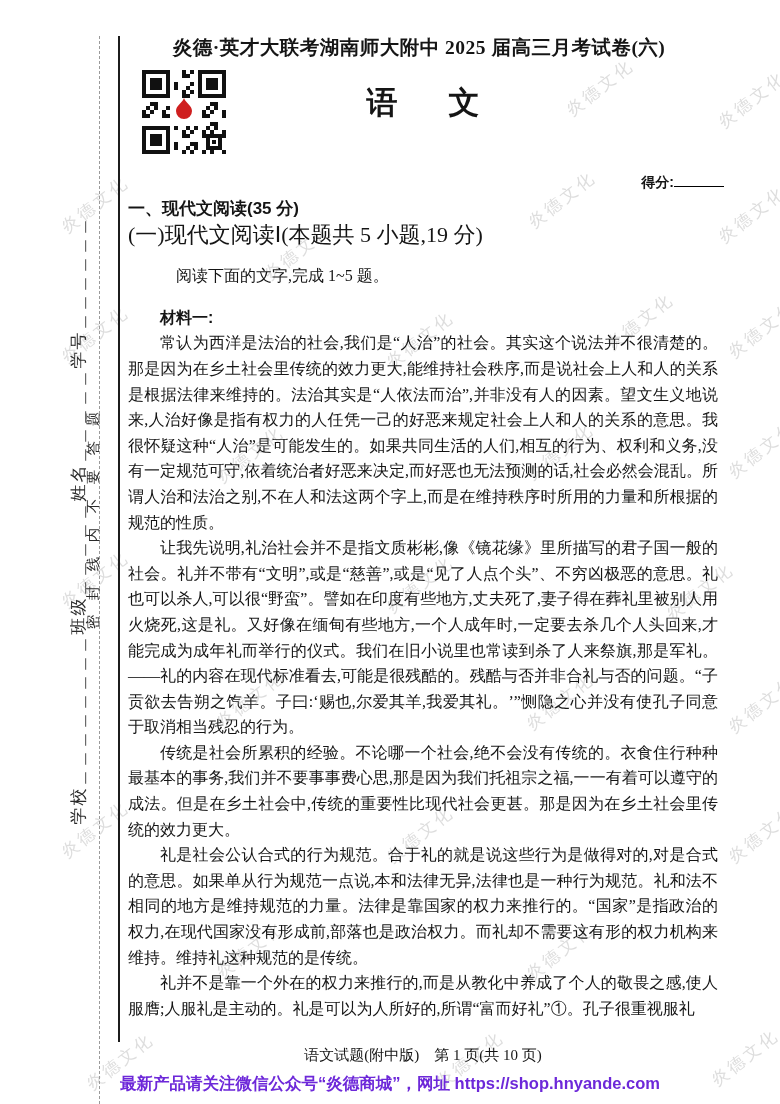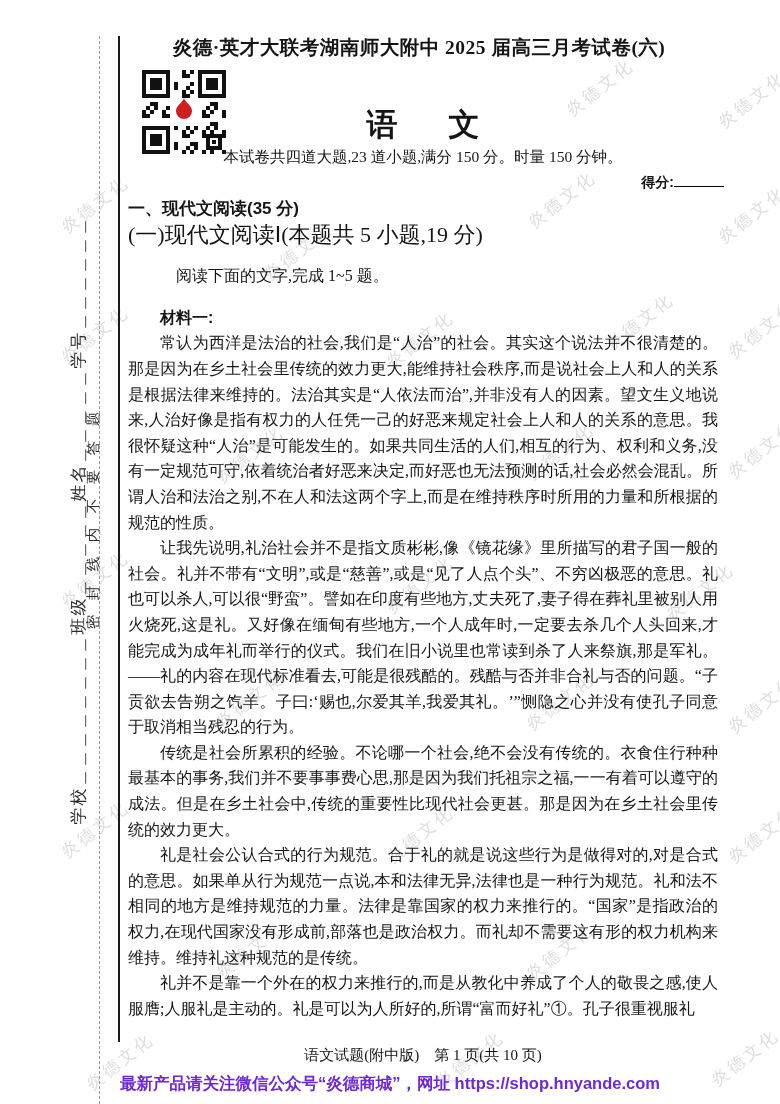--- a/index.html
+++ b/index.html
@@ -18,21 +18,21 @@
   .seal-fields{width:644px;left:-244px;top:509px;font-size:17px;letter-spacing:2px;color:#2a2a2a;}
   .seal-notice{width:292px;left:-53px;top:511px;font-size:14.5px;color:#2a2a2a;}
   .dash-line{position:absolute;left:99px;top:36px;height:1068px;width:0;border-left:1px dashed #9a9a9a;z-index:1;}
   .solid-line{position:absolute;left:118px;top:36px;height:1006px;width:0;border-left:2px solid #1c1c1c;z-index:1;}
   
   .main{position:absolute;left:128px;top:0;width:590px;height:884px;z-index:2;}
   .exam-title{position:absolute;top:34px;left:-14px;right:-6px;text-align:center;
     font-weight:bold;font-size:19.5px;letter-spacing:.5px;font-family:"Liberation Serif",serif;}
   .qr{position:absolute;left:14px;top:70px;width:84px;height:84px;}
   .subject{position:absolute;top:82px;left:0;right:0;text-align:center;
-    font-size:31px;font-weight:bold;letter-spacing:10px;text-indent:10px;margin-top:22px;}
+    font-size:31px;font-weight:bold;letter-spacing:10px;text-indent:10px;}
   .paper-info{position:absolute;top:147px;left:0;right:0;text-align:center;font-size:15.5px;}
   .score{position:absolute;top:171px;right:-6px;font-family:"Liberation Sans",sans-serif;
     font-weight:bold;font-size:14px;}
   .score-blank{display:inline-block;width:50px;height:15px;border-bottom:1.5px solid #000;}
   
   .bodytext{position:absolute;top:196px;left:0;width:590px;font-size:16px;line-height:25.6px;text-align:justify;}
   .h-section{font-family:"Liberation Sans",sans-serif;font-weight:bold;font-size:17px;}
   .h-part{font-size:22px;}
   .instr{margin:16px;text-indent:2em;}
   .material{margin:0;text-indent:2em;font-family:"Liberation Sans",sans-serif;font-weight:bold;font-size:16px;}
@@ -162,21 +162,20 @@
         <rect x="0" y="56" width="28" height="28" fill="#111"></rect>
         <rect x="4" y="60" width="20" height="20" fill="#fff"></rect>
         <rect x="8" y="64" width="12" height="12" fill="#111"></rect>
         <rect x="64" y="64" width="16" height="16" fill="#111"></rect>
         <rect x="68" y="68" width="8" height="8" fill="#fff"></rect>
         <rect x="70" y="70" width="4" height="4" fill="#111"></rect>
         <path d="M42 28c-1.5 5-8 7.5-8 13a8 8 0 0 0 16 0c0-5.5-6.5-8-8-13z" fill="#cf1f1f"></path>
       </svg>
 
     <div class="subject">语　文</div>
-    <div class="paper-info">本试卷共四道大题,23 道小题,满分 150 分。时量 150 分钟。</div>
 
     <div class="score"><span>得分:</span><span class="score-blank"></span></div>
 
     <div class="bodytext">
       <div class="h-section">一、现代文阅读(35 分)</div>
       <div class="h-part">(一)现代文阅读Ⅰ(本题共 5 小题,19 分)</div>
       <p class="instr">阅读下面的文字,完成 1~5 题。</p>
       <p class="material">材料一:</p>
       <p class="para">常认为西洋是法治的社会,我们是“人治”的社会。其实这个说法并不很清楚的。那是因为在乡土社会里传统的效力更大,能维持社会秩序,而是说社会上人和人的关系是根据法律来维持的。法治其实是“人依法而治”,并非没有人的因素。望文生义地说来,人治好像是指有权力的人任凭一己的好恶来规定社会上人和人的关系的意思。我很怀疑这种“人治”是可能发生的。如果共同生活的人们,相互的行为、权利和义务,没有一定规范可守,依着统治者好恶来决定,而好恶也无法预测的话,社会必然会混乱。所谓人治和法治之别,不在人和法这两个字上,而是在维持秩序时所用的力量和所根据的规范的性质。</p>
       <p class="para">让我先说明,礼治社会并不是指文质彬彬,像《镜花缘》里所描写的君子国一般的社会。礼并不带有“文明”,或是“慈善”,或是“见了人点个头”、不穷凶极恶的意思。礼也可以杀人,可以很“野蛮”。譬如在印度有些地方,丈夫死了,妻子得在葬礼里被别人用火烧死,这是礼。又好像在缅甸有些地方,一个人成年时,一定要去杀几个人头回来,才能完成为成年礼而举行的仪式。我们在旧小说里也常读到杀了人来祭旗,那是军礼。——礼的内容在现代标准看去,可能是很残酷的。残酷与否并非合礼与否的问题。“子贡欲去告朔之饩羊。子曰:‘赐也,尔爱其羊,我爱其礼。’”恻隐之心并没有使孔子同意于取消相当残忍的行为。</p>

